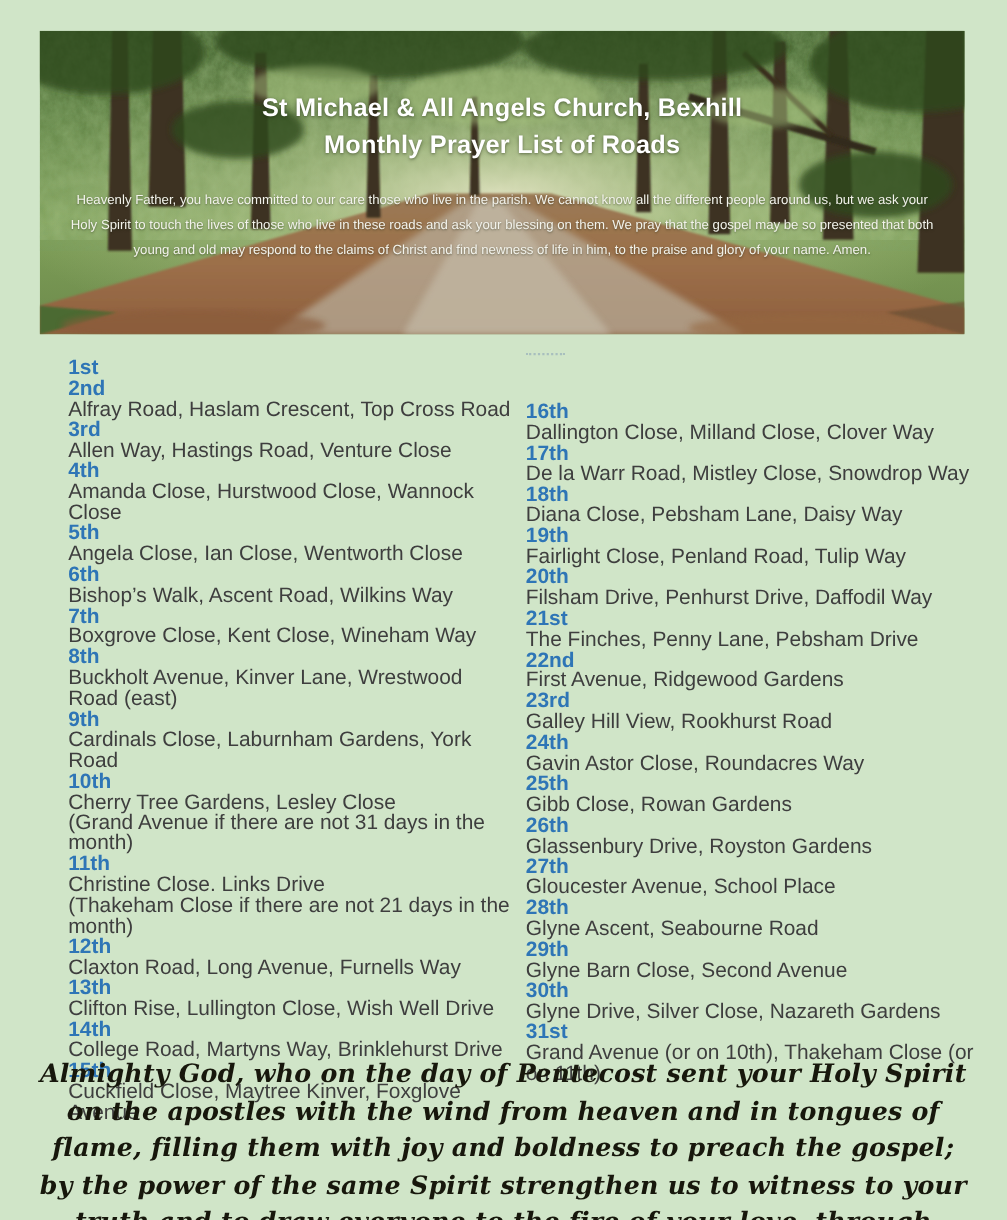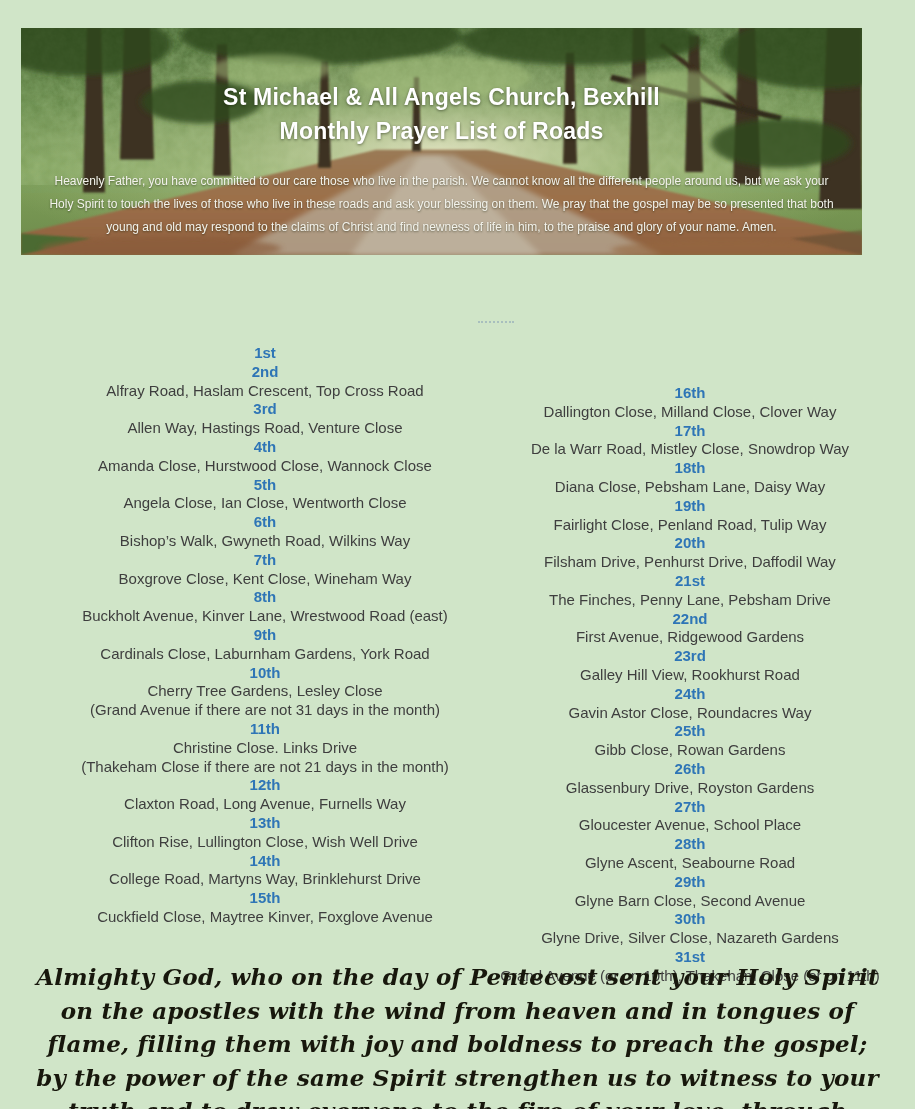--- a/index.html
+++ b/index.html
@@ -4,40 +4,40 @@
 <style>
   html,body{margin:0;padding:0;}
   body{
     width:915px;height:1109px;position:relative;
     background:#d0e5c8;
     font-family:"Liberation Sans",sans-serif;
     overflow:hidden;
   }
   
   .photo{
-    position:absolute;left:21px;top:28px;width:841px;height:227px;
+    position:absolute;left:36px;top:28px;width:841px;height:276px;
     overflow:hidden;
   }
   .photo svg{display:block;width:100%;height:100%;}
   .photo-title{
     position:absolute;left:0;right:0;top:52px;
     text-align:center;color:#ffffff;font-weight:bold;
     font-size:23px;line-height:34px;letter-spacing:0.2px;
     text-shadow:0 1px 3px rgba(20,30,10,0.55);
   }
   .photo-intro{
     position:absolute;left:20px;right:20px;top:142px;
     text-align:center;color:#f3f3ec;
     font-size:12px;line-height:23px;
     text-shadow:0 1px 2px rgba(20,30,10,0.5);
   }
   
   .col{
-    position:absolute;top:344px;
-    font-size:15px;line-height:18.8px;color:#3e3e3e;text-align:center;
+    position:absolute;top:326px;
+    font-size:19px;line-height:18.8px;color:#3e3e3e;
   }
   #col-left{left:62px;width:406px;}
   #col-right{left:478px;width:424px;margin-top:40px;}
   .day-label{color:#2e75b6;font-weight:bold;}
   .day-roads,.day-note{color:#3e3e3e;}
   .artifact{
     position:absolute;left:478px;top:321px;width:36px;height:0;
     border-top:2px dotted #8fa6b8;opacity:.6;
   }
   
@@ -155,21 +155,21 @@
     <div class="day-entry">
       <div class="day-label">4th</div>
       <div class="day-roads">Amanda Close, Hurstwood Close, Wannock Close</div>
     </div>
     <div class="day-entry">
       <div class="day-label">5th</div>
       <div class="day-roads">Angela Close, Ian Close, Wentworth Close</div>
     </div>
     <div class="day-entry">
       <div class="day-label">6th</div>
-      <div class="day-roads">Bishop’s Walk, Gwyneth Road, Wilkins Way</div>
+      <div class="day-roads">Bishop’s Walk, Ascent Road, Wilkins Way</div>
     </div>
     <div class="day-entry">
       <div class="day-label">7th</div>
       <div class="day-roads">Boxgrove Close, Kent Close, Wineham Way</div>
     </div>
     <div class="day-entry">
       <div class="day-label">8th</div>
       <div class="day-roads">Buckholt Avenue, Kinver Lane, Wrestwood Road (east)</div>
     </div>
     <div class="day-entry">

